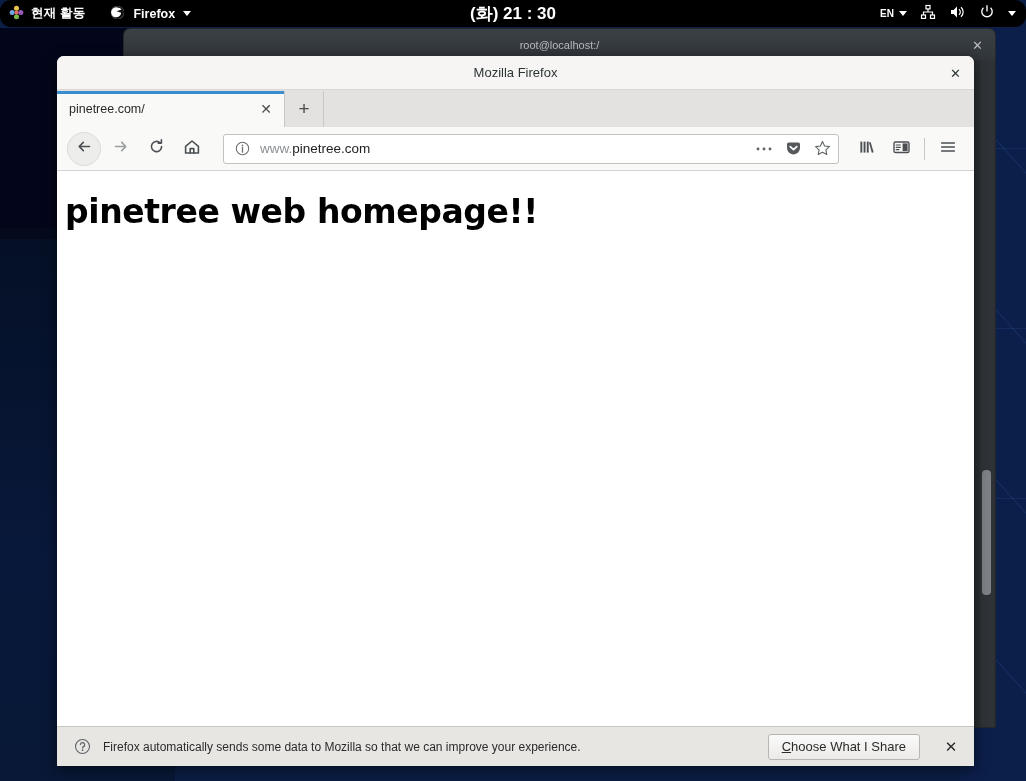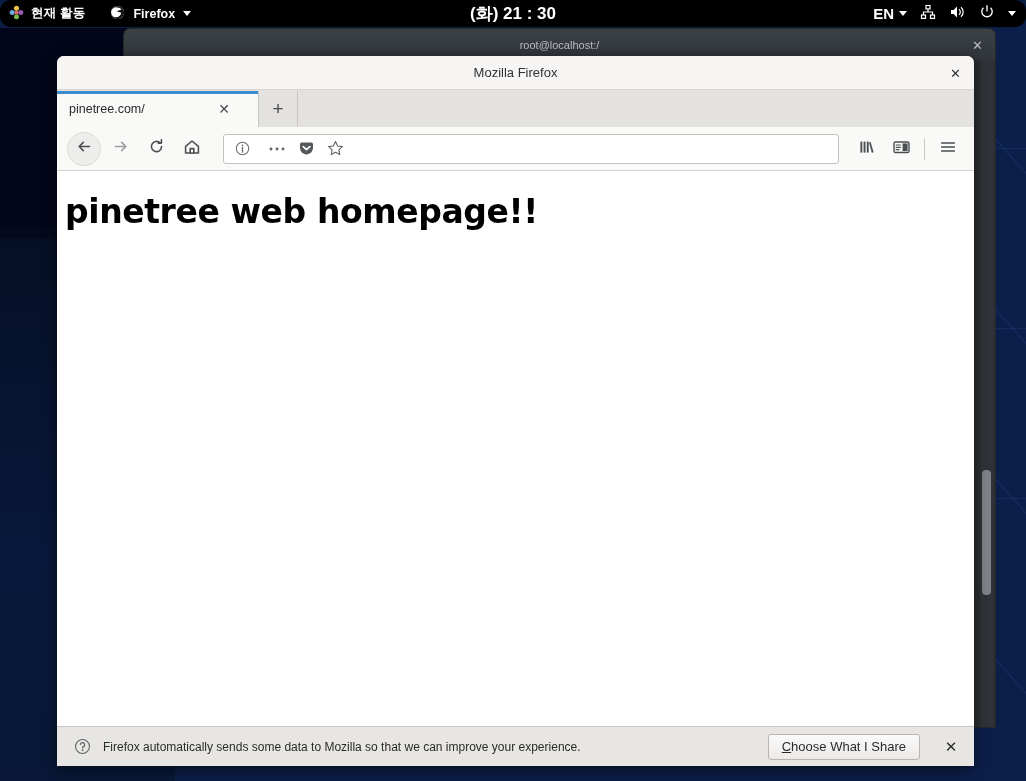--- a/index.html
+++ b/index.html
@@ -57,21 +57,21 @@
   #app-menu-label { font-weight: bold; font-size: 12.5px; }
   #panel-center {
     position: absolute; left: 0; right: 0; top: 0; height: 27px;
     display: flex; align-items: center; justify-content: center;
     pointer-events: none;
   }
   #clock { font-weight: bold; font-size: 17px; pointer-events: auto; cursor: pointer; }
   #panel-right {
     margin-left: auto; display: flex; align-items: center; gap: 13px; padding-right: 10px;
   }
-  #lang-indicator { display: flex; align-items: center; gap: 5px; font-weight: bold; font-size: 15px; cursor: pointer; }
+  #lang-indicator { display: flex; align-items: center; gap: 5px; font-weight: bold; font-size: 10px; cursor: pointer; }
   #sys-tray { display: flex; align-items: center; gap: 13px; cursor: pointer; }
   .caret-down {
     width: 0; height: 0;
     border-left: 4.5px solid transparent;
     border-right: 4.5px solid transparent;
     border-top: 5px solid #ffffff;
     display: inline-block;
   }
 
   
@@ -133,25 +133,25 @@
 
   
   #ff-tabstrip {
     position: relative;
     height: 37px; flex: 0 0 37px;
     background: #e4e2e0;
     display: flex; align-items: flex-end;
   }
   #tab-active {
     position: relative;
-    width: 202px; height: 36px;
+    width: 228px; height: 36px;
     background: #f9f9f8;
     border-right: 1px solid #c9c6c3;
     display: flex; align-items: center;
-    padding: 0 24px 0 12px;
+    padding: 0 8px 0 12px;
     cursor: pointer;
   }
   #tab-active::before {
     content: ""; position: absolute; left: 0; top: 0; width: 100%; height: 3px;
     background: #3a8ed0;
   }
   #tab-title {
     font-size: 12.5px; color: #2b2b2b;
     white-space: nowrap; overflow: hidden; text-overflow: ellipsis;
     flex: 1;
@@ -394,20 +394,21 @@
       </div>
 
       <div id="urlbar">
         <span id="identity-icon">
           <svg width="15" height="15" viewBox="0 0 15 15">
             <circle cx="7.5" cy="7.5" r="6.2" fill="none" stroke="#6a6e71" stroke-width="1.1"></circle>
             <circle cx="7.5" cy="4.4" r="0.85" fill="#6a6e71"></circle>
             <path d="M7.5 6.5 V11.2" stroke="#6a6e71" stroke-width="1.3" stroke-linecap="round"></path>
           </svg>
         </span>
+        <span id="url-text"><span id="url-scheme">www.</span><span id="url-host">pinetree.com</span></span>
         <span id="urlbar-actions">
           <span class="urlbar-icon">
             <svg width="18" height="6" viewBox="0 0 18 6">
               <circle cx="3" cy="3" r="1.45" fill="#5e6366"></circle>
               <circle cx="9" cy="3" r="1.45" fill="#5e6366"></circle>
               <circle cx="15" cy="3" r="1.45" fill="#5e6366"></circle>
             </svg>
           </span>
           <span class="urlbar-icon">
             <svg width="17" height="17" viewBox="0 0 17 17">

